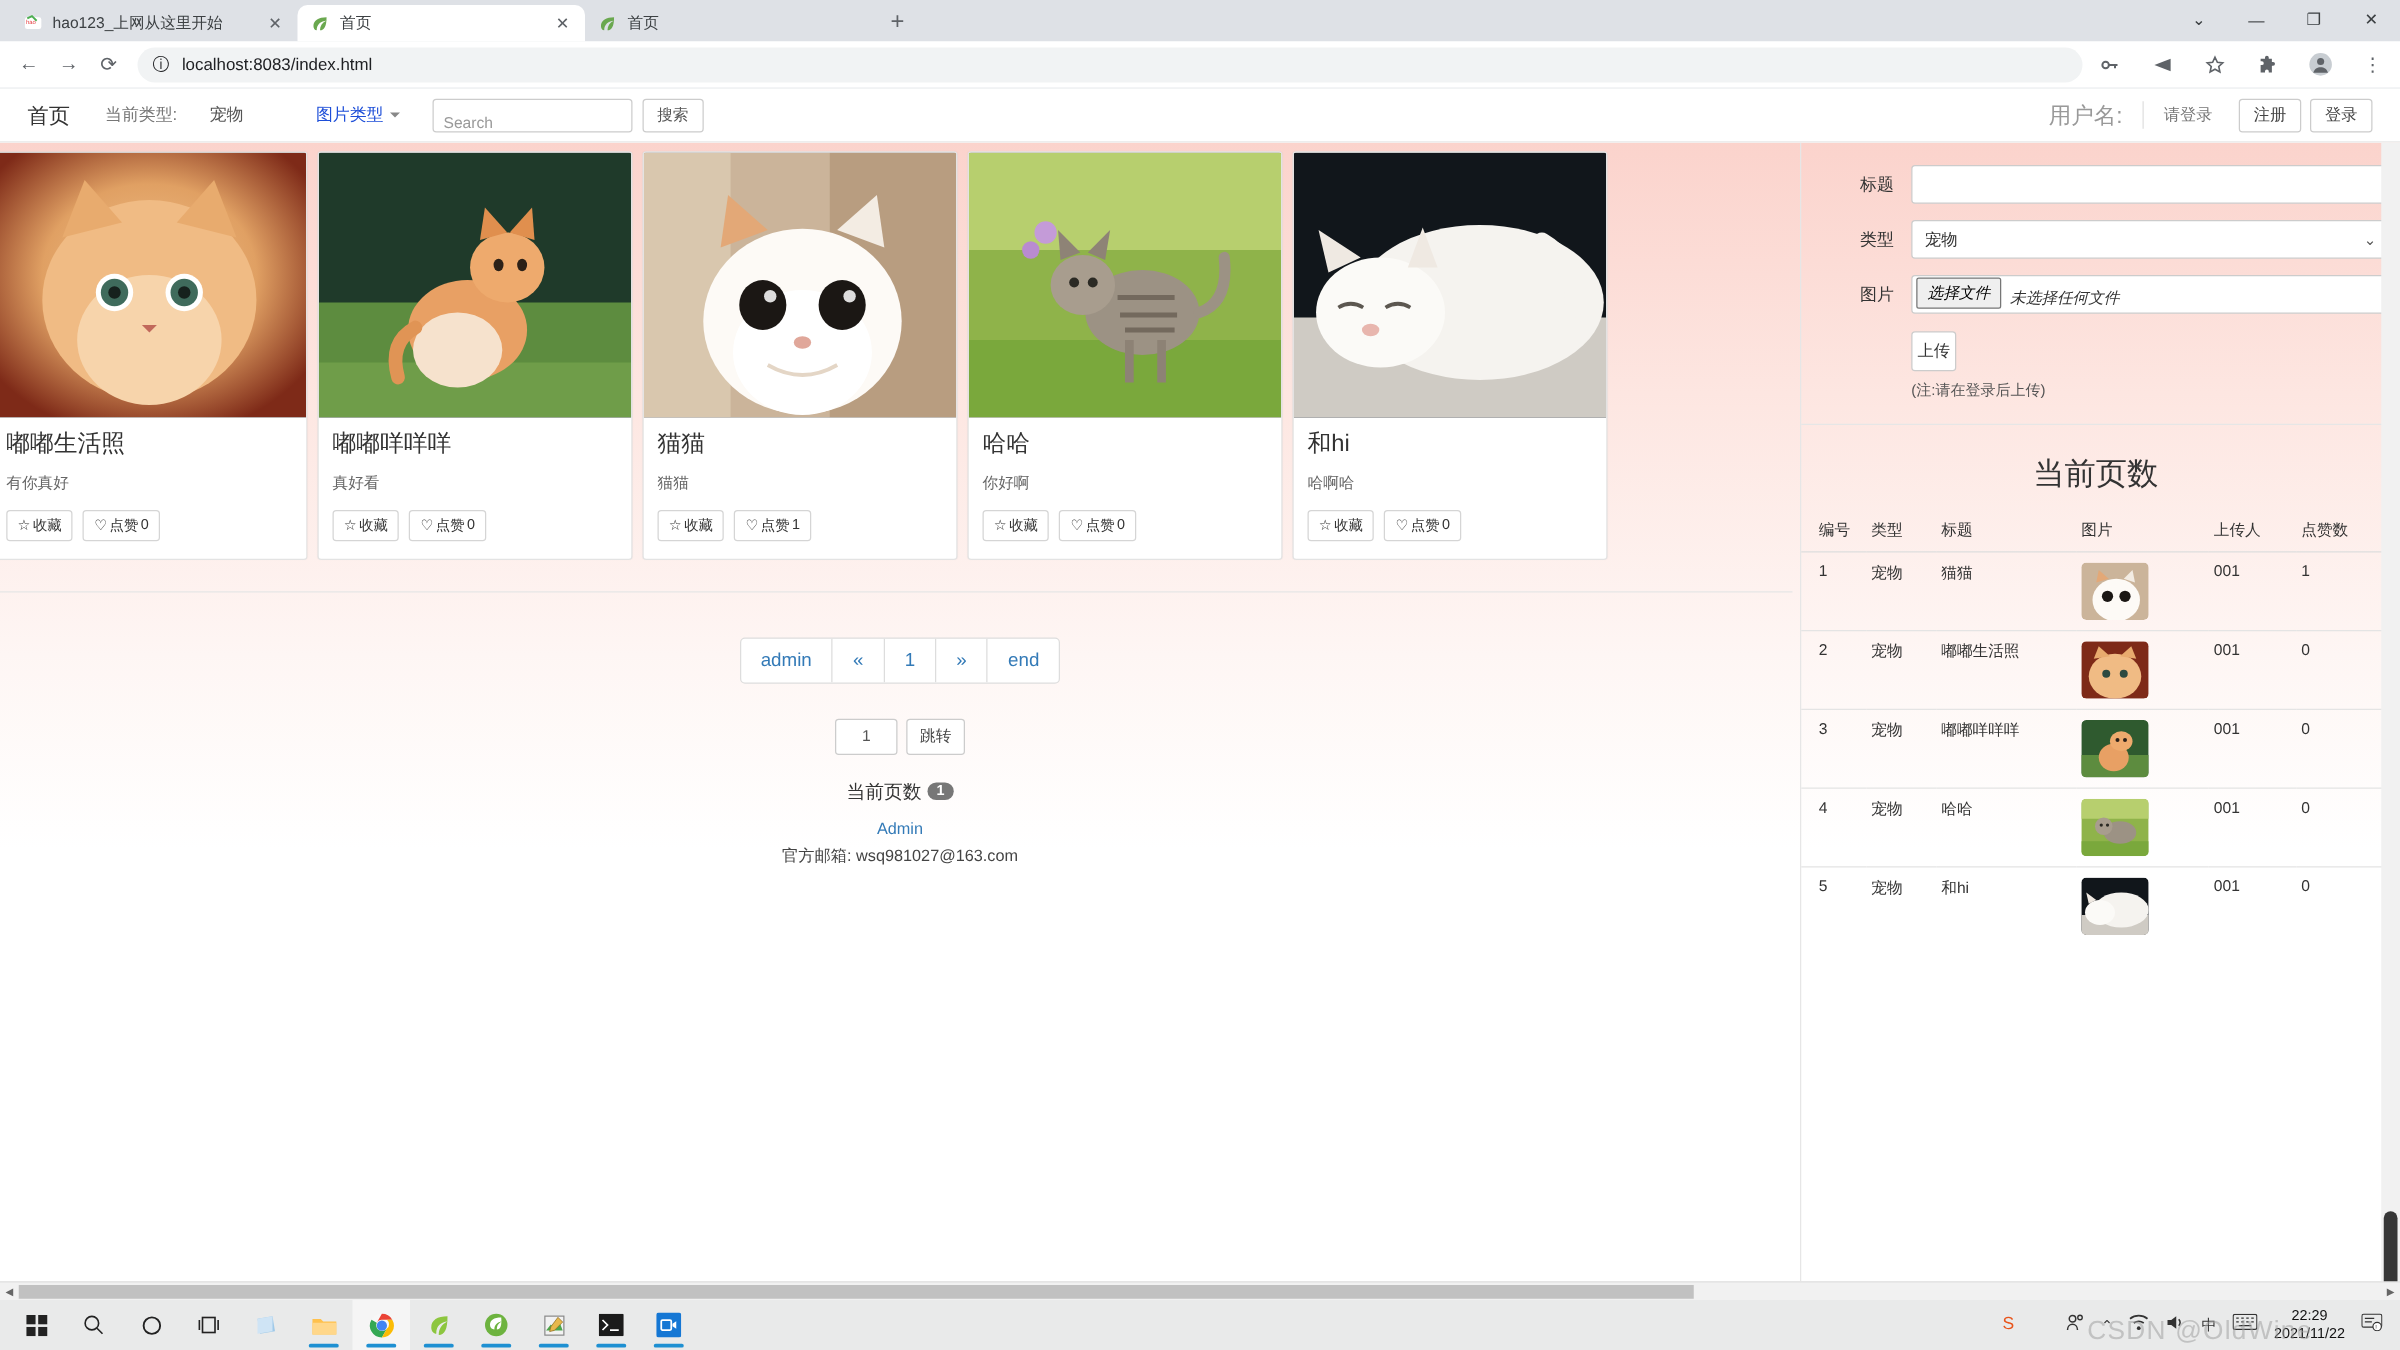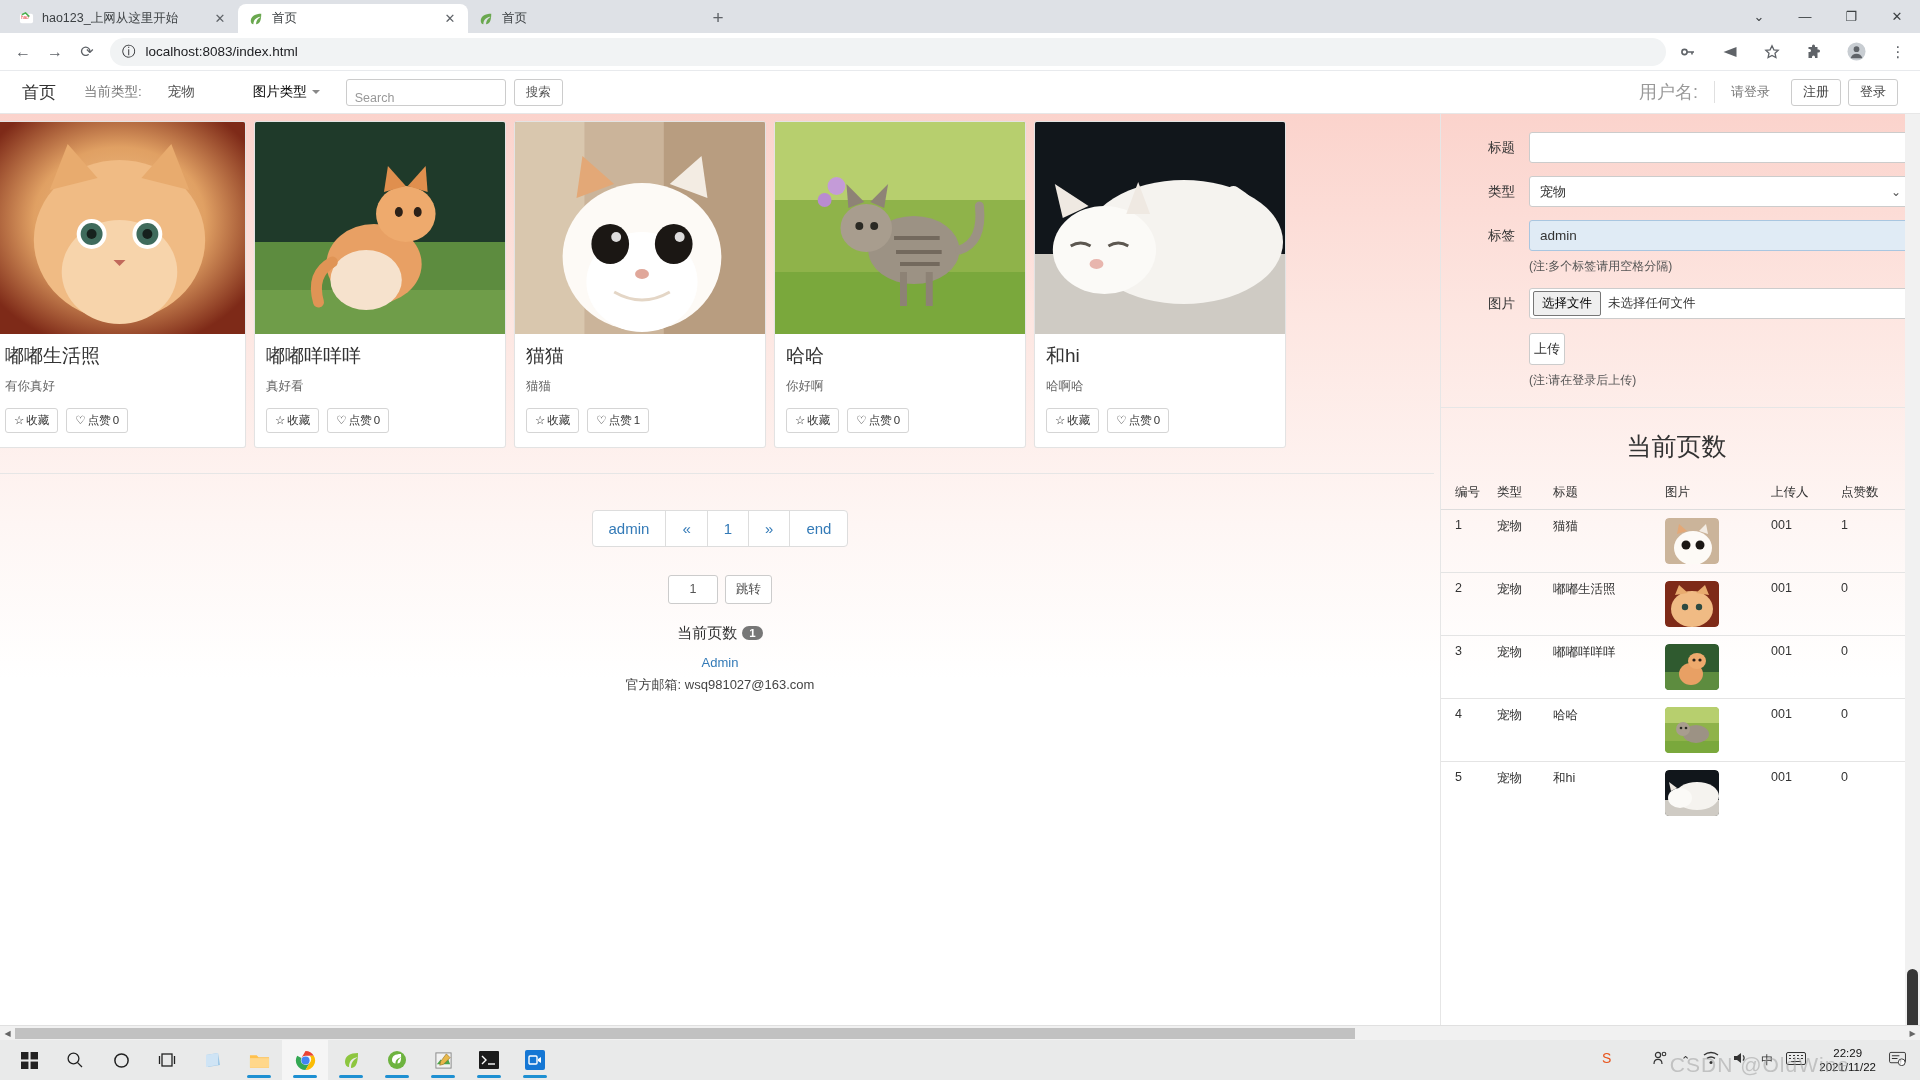--- a/index.html
+++ b/index.html
@@ -56,21 +56,21 @@
 
   
   .appnav {
     height: 43px; background:#fff; border-bottom: 1px solid #e7e7e7;
     display:flex; align-items:center; padding: 0 22px; gap: 0px;
     font-size: 14px; color: #555; position: relative; z-index: 5;
   }
   .brand { font-size: 17px; color:#333; margin-right: 28px; }
   .navlink { font-size: 13.5px; color:#777; margin-right: 26px; }
   .navlink.val { color:#555; }
-  .navdrop { font-size: 13.5px; color:#000000; margin-right: 26px; display:flex; align-items:center; gap:5px;padding-left:32px;}
+  .navdrop { font-size: 13.5px; color:#1d4ed8; margin-right: 26px; display:flex; align-items:center; gap:5px;padding-left:32px;}
   .caret { width:0;height:0;border-left:4px solid transparent;border-right:4px solid transparent;border-top:4px solid #888; }
   .searchbox {
     width: 160px; height: 27px; border:1px solid #ccc; border-radius:3px;
     padding: 0 8px; font-size: 12.5px; color:#999; display:flex; align-items:flex-end;
   }
   .searchbtn {
     height: 27px; border:1px solid #ccc; border-radius:3px; background:#fff;
     padding: 0 11px; margin-left:8px; font-size: 12.5px; color:#555;
     display:flex;align-items:center;
   }
@@ -139,21 +139,21 @@
     display:flex; align-items:center; padding: 0 10px; font-size:13px; color:#333; position:relative;
   }
   .fselect .chev { margin-left:auto; font-size:12px; color:#555; }
   .ftag {
     width:100%; height:31px; border:1px solid #a9c6e0; border-radius:3px; background:#e0ebf5;
     display:flex; align-items:center; padding: 0 10px; font-size:13.5px; color:#333;
   }
   .fnote { font-size:12px; color:#555; margin-top:7px; }
   .ffile {
     width:100%; height:31px; border:1px solid #ccc; border-radius:3px; background:#fff;
-    display:flex; align-items:center; padding: 3px; gap:7px; font-size:12.5px; color:#333;
+    display:flex; align-items:flex-end; padding: 3px; gap:7px; font-size:12.5px; color:#333;font-style:italic;
   }
   .ffile .chooser { border:1px solid #767676; background:#efefef; border-radius:2px;
     padding: 3px 8px; font-size:12.5px; color:#000;}
   .upbtn { border:1px solid #ccc; border-radius:3px; background:#fff; padding: 6px 4px;
     font-size:13px; color:#333; display:inline-flex; }
 
   .side-divider { height:1px; background:#e6e6e6; margin: 18px 0 0 0; }
 
   .rank-title { text-align:center; font-size:25px; color:#333; padding: 22px 0 13px 0; }
   .ranktable { width: 100%; border-collapse: collapse; font-size:12.5px; color:#333; }
@@ -513,27 +513,20 @@
                 <div class="finput"></div>
               </div>
           </div>
           <div class="frow">
             <div class="flabel">类型</div>
             <div class="fctl">
               <div class="fselect">
                 <span>宠物</span>
                 <span class="chev">⌄</span>
               </div>
-            </div>
-          </div>
-          <div class="frow">
-            <div class="flabel">标签</div>
-            <div class="fctl">
-              <div class="ftag">admin</div>
-              <div class="fnote">(注:多个标签请用空格分隔)</div>
             </div>
           </div>
           <div class="frow">
             <div class="flabel">图片</div>
             <div class="fctl">
               <div class="ffile">
                 <span class="chooser">选择文件</span>
                 <span>未选择任何文件</span>
               </div>
               <div style="margin-top:14px;">

